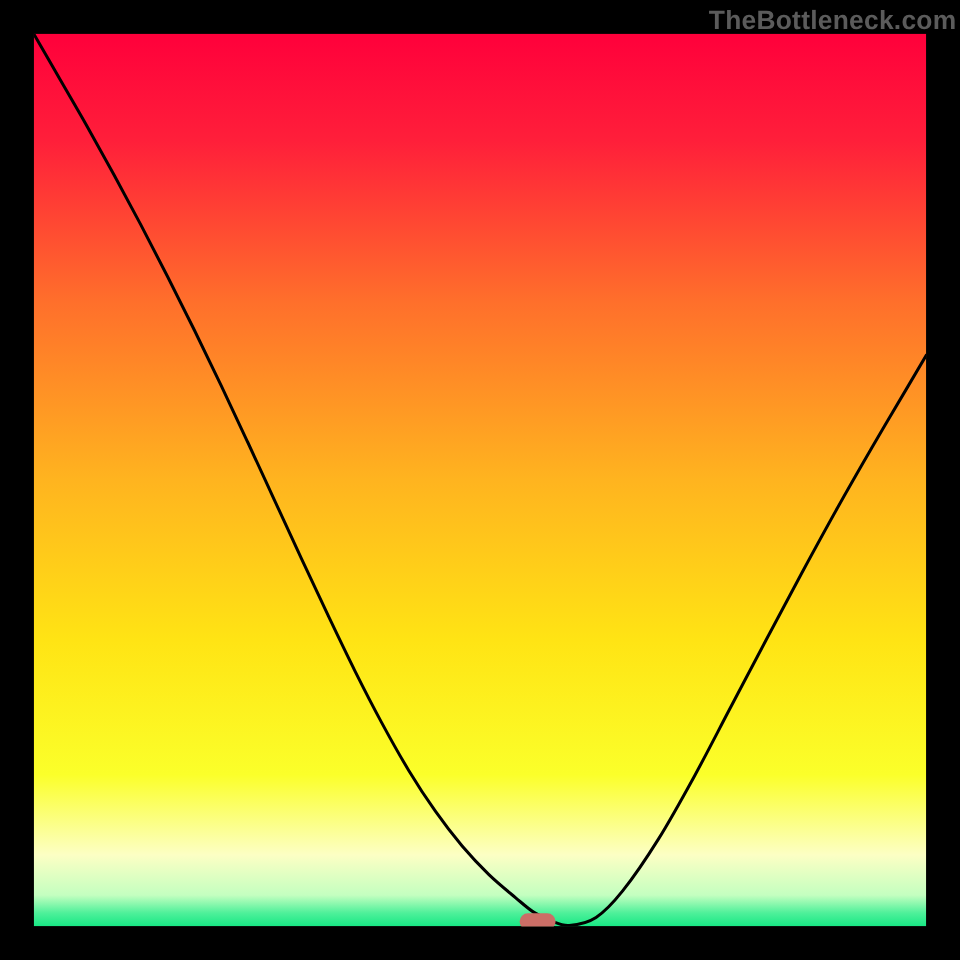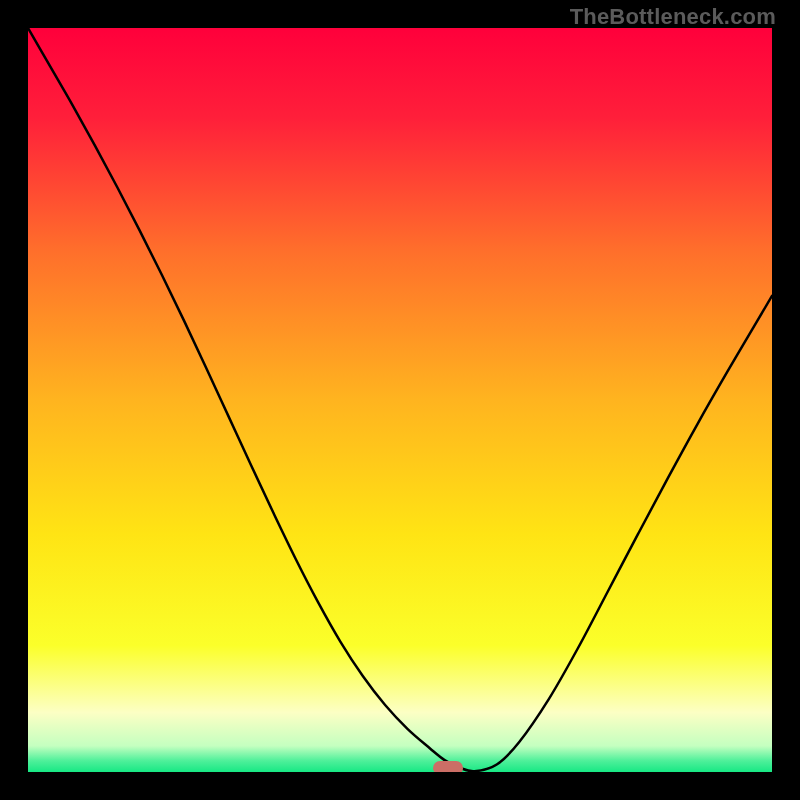--- a/index.html
+++ b/index.html
@@ -12,21 +12,21 @@
   }
   .outer {
     position: relative;
     width: 800px;
     height: 800px;
     background: #000;
   }
   .watermark {
     position: absolute;
     top: 4px;
-    right: 24px;
+    right: 3px;
     font-family: Arial, Helvetica, sans-serif;
     font-size: 22px;
     font-weight: 600;
     color: #5b5b5b;
     letter-spacing: 0.2px;
     z-index: 5;
   }
   .plot {
     position: absolute;
     left: 28px;

